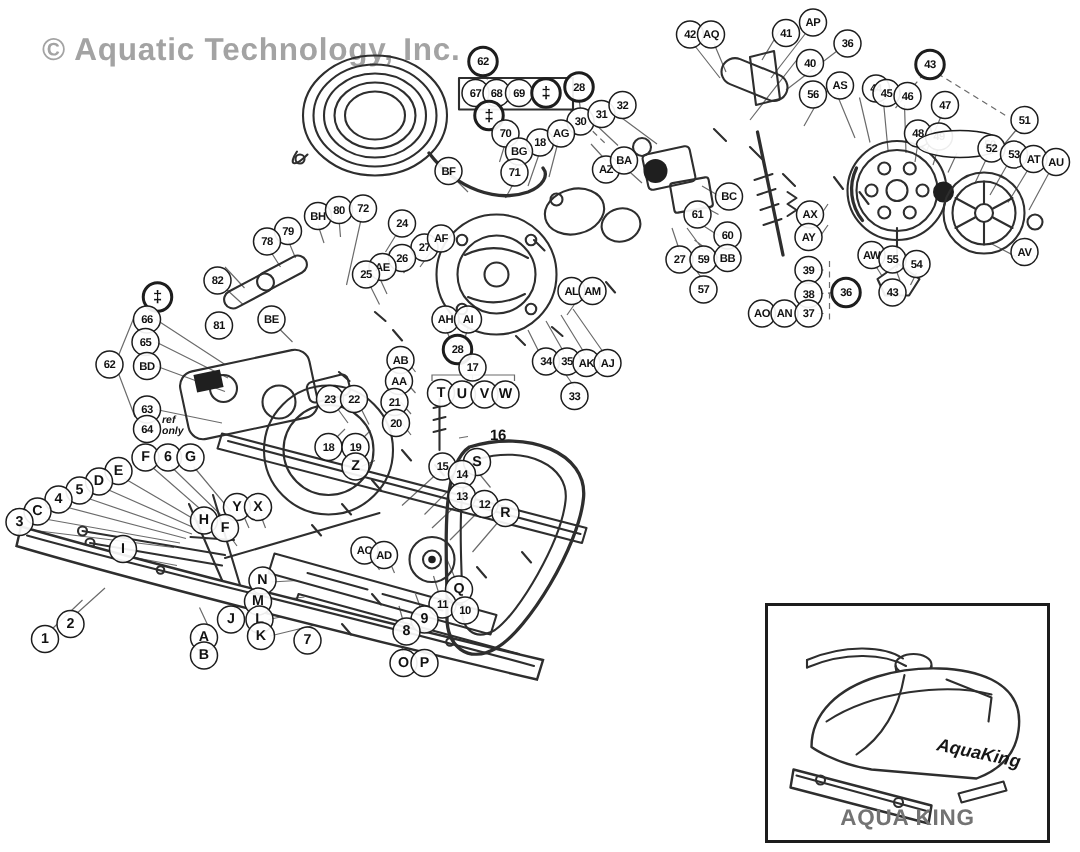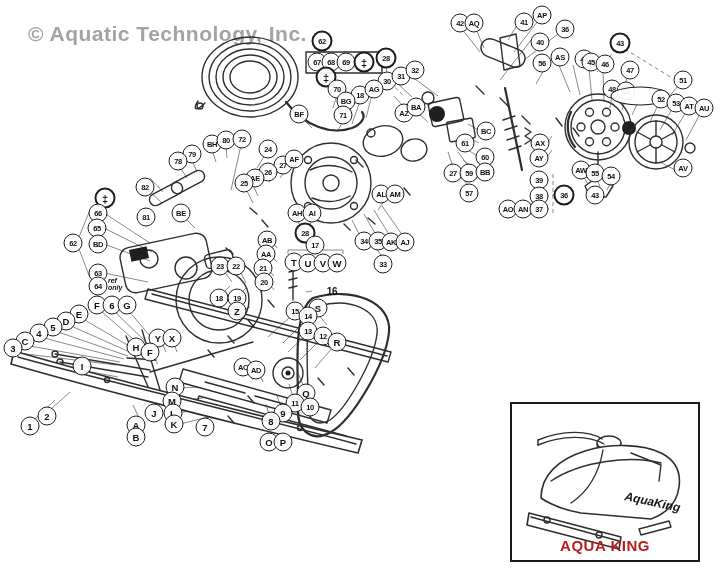--- a/index.html
+++ b/index.html
@@ -21,21 +21,21 @@
       font:bold 9.5px "Liberation Sans",sans-serif;color:#111;}
   .co.w2{font-size:7.5px;letter-spacing:-.3px;}
   .co.b{border-width:2.4px;}
   .co.sym{font-size:11px;}
   .co.p{border:none;background:transparent;font-size:10px;}
   #refnote{position:absolute;left:108px;top:277px;font:italic bold 7px "Liberation Sans",sans-serif;
            color:#111;line-height:7px;}
   #inset{position:absolute;left:510px;top:402px;width:190px;height:160px;
          border:2px solid #1c1c1c;background:#fff;box-sizing:border-box;}
   #inset-label{position:absolute;left:0;right:0;bottom:6px;text-align:center;
-               font:bold 15px "Liberation Sans",sans-serif;color:#b91c1c;letter-spacing:.5px;}
+               font:bold 15px "Liberation Sans",sans-serif;color:#737373;letter-spacing:.5px;}
 </style>
 </head>
 <body>
 
 <div id="stage">
 
   <div id="watermark">© Aquatic Technology, Inc.</div>
 
   <svg class="draw" width="720" height="568" viewBox="0 0 720 568">
 

